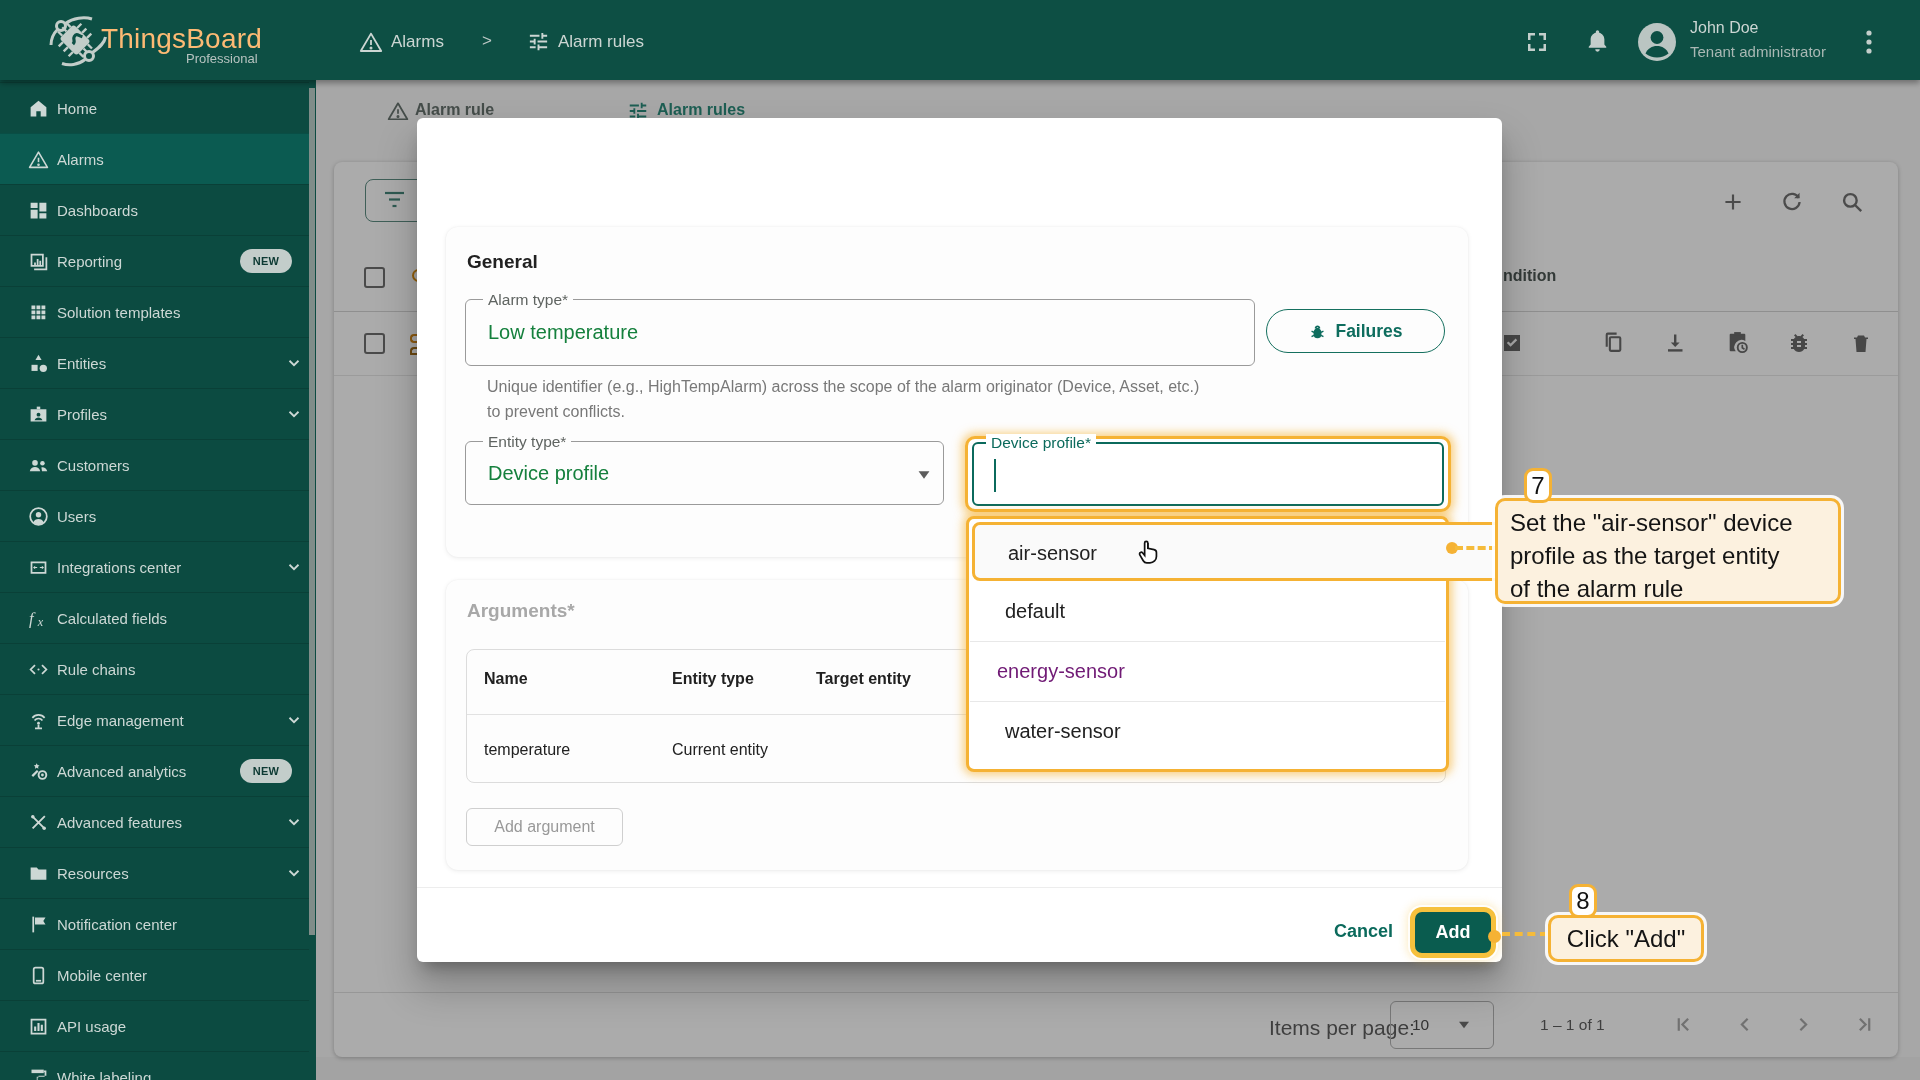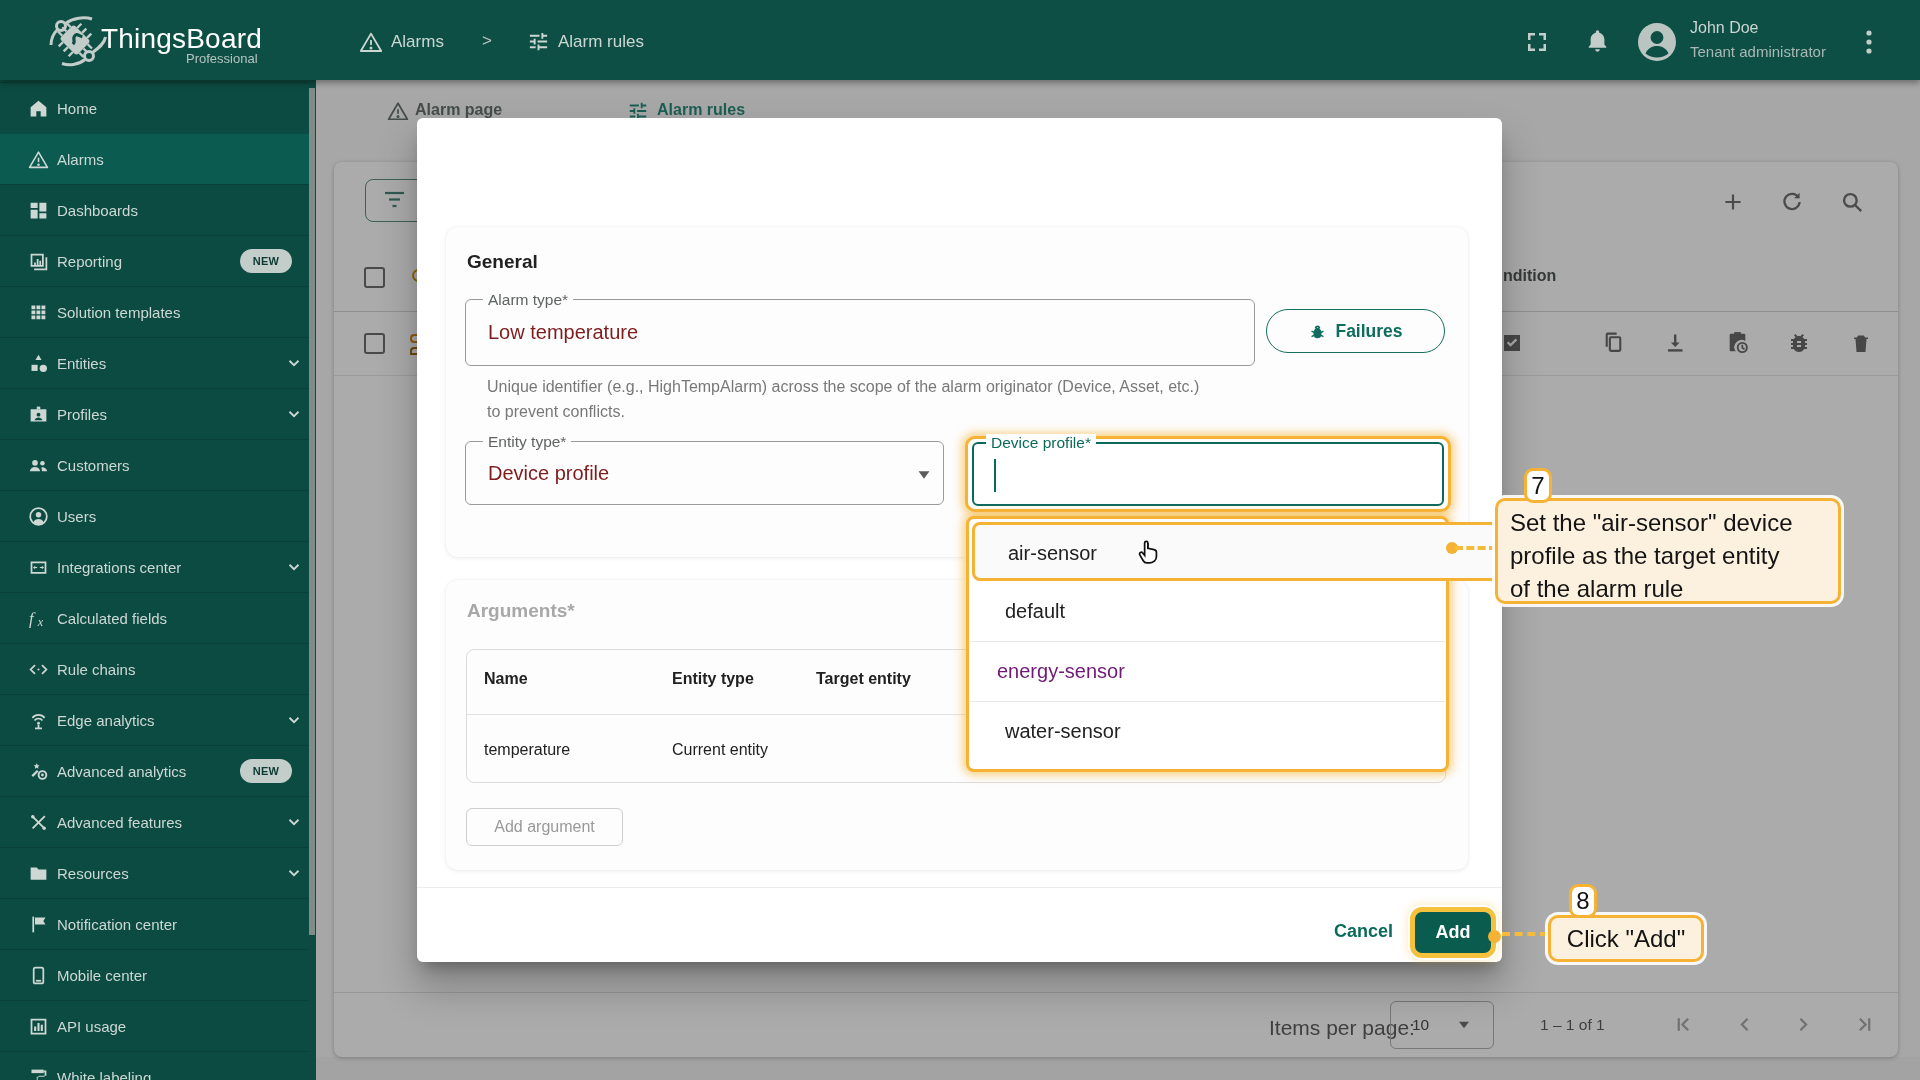--- a/index.html
+++ b/index.html
@@ -20,21 +20,21 @@
 
 #content{left:310px;top:80px;width:1610px;height:1000px;background:#a7a7a7;z-index:1}
 .card{position:absolute;left:24px;top:82px;width:1564px;height:895px;background:#ababab;border-radius:8px;box-shadow:0 1px 4px rgba(0,0,0,.25)}
 .sep{position:absolute;background:#959595;height:1px}
 
 #dlg{left:417px;top:118px;width:1085px;height:844px;background:#fff;border-radius:6px;z-index:40;box-shadow:0 11px 15px -7px rgba(0,0,0,.3),0 24px 38px 3px rgba(0,0,0,.22)}
 #dlghdr{position:absolute;left:0;top:0;width:1085px;height:79px;background:#01695c;border-radius:6px 6px 0 0;color:#fff}
 .dcard{position:absolute;left:29px;width:1022px;background:#fdfdfd;border-radius:12px;box-shadow:0 1px 5px rgba(0,0,0,.08),0 0 2px rgba(0,0,0,.05)}
 .fs{position:absolute;border:1px solid #9a9a9a;border-radius:6px}
 .fs .lbl{position:absolute;left:17px;top:-9px;background:#fdfdfd;padding:0 5px;font-size:15.5px;color:#5f6461;white-space:nowrap}
-.fs .val{position:absolute;left:22px;top:0;height:100%;display:flex;align-items:center;font-size:20px;color:#7f1d1d}
+.fs .val{position:absolute;left:22px;top:0;height:100%;display:flex;align-items:center;font-size:20px;color:#15803d}
 .hglow{box-shadow:0 0 10px 3px rgba(246,182,60,.65)}
 
 .ann{position:absolute;background:#fcf1df;border:3px solid #f5b234;border-radius:10px;box-shadow:0 0 0 3px rgba(255,255,255,.9);color:#141414;font-size:24px;z-index:60}
 .nbox{position:absolute;background:#fff;border:3px solid #f5b234;border-radius:9px;color:#111;font-size:24px;display:flex;align-items:center;justify-content:center;z-index:61}
 .dash{position:absolute;border-top:4.5px dashed #f5bb3a;z-index:59}
 .dot{position:absolute;width:12px;height:12px;border-radius:50%;background:#f5b234;z-index:59}
 </style></head>
 <body>
 <div id="page">
 
@@ -59,21 +59,21 @@
           </g>
       <path d="M30 22.5c-4 2-7 1.5-6 5.5.8 3.4 4.5 2 4.5 6.5" stroke="#0d4f44" stroke-width="3.2" fill="none"></path>
     </g>
     <circle cx="13" cy="16" r="4.5"></circle>
     <path d="M9.5 19.5 C5 24 3 29 3 35"></path>
     <path d="M17.5 13.5 C25 8 36 6.5 44 9"></path>
     <circle cx="41" cy="46" r="4.5"></circle>
     <path d="M44.5 42.5 C52 37 56.5 33 57.5 27"></path>
     <path d="M37 49.5 C30 55 21 56 14 53.5"></path>
   </svg>
-  <div class="abs" style="left:101px;top:23px;font-size:28px;color:#ffffff;letter-spacing:.2px">ThingsBoard</div>
+  <div class="abs" style="left:101px;top:23px;font-size:28px;color:#fdba74;letter-spacing:.2px">ThingsBoard</div>
   <div class="abs" style="left:186px;top:51px;font-size:13px;color:#b7c3c0">Professional</div>
 
   <svg class="abs" style="left:359px;top:30px" width="24" height="24" viewBox="0 0 24 24" fill="none" stroke="#ccd6d3" stroke-width="1.8">
         <path d="M12 3.6 1.8 21h20.4z" stroke-linejoin="round"></path>
         <line x1="12" y1="10" x2="12" y2="15"></line>
         <circle cx="12" cy="18" r=".6" fill="#ccd6d3"></circle>
       </svg>
   <div class="abs crumb" style="left:391px;top:32px">Alarms</div>
   <div class="abs" style="left:482px;top:31px;color:#bcc8c5;font-size:17px">&gt;</div>
   <svg class="abs" style="left:527px;top:30px" width="23" height="23" viewBox="0 0 24 24" fill="#ccd6d3">
@@ -198,21 +198,21 @@
           <circle cx="12" cy="12" r="1.2" fill="#cdd8d5" stroke="none"></circle>
         </svg>
         <span class="t">Rule chains</span>
       </div>
 <div class="mi" style="top:614px">
         <svg viewBox="0 0 24 24" fill="none" stroke="#cdd8d5" stroke-width="1.9">
           <path d="M5 9a9 9 0 0 1 14 0M7.5 12a5.6 5.6 0 0 1 9 0"></path>
           <circle cx="12" cy="15" r="1.6" fill="#cdd8d5" stroke="none"></circle>
           <path d="M12 16.5V21M8 21h8" stroke-width="2"></path>
         </svg>
-        <span class="t">Edge analytics</span>
+        <span class="t">Edge management</span>
         <svg class="chev" viewBox="0 0 24 24" fill="none" stroke="#cdd8d5" stroke-width="2.4">
           <path d="M6 9l6 6 6-6"></path>
         </svg>
       </div>
 <div class="mi" style="top:665px">
         <svg viewBox="0 0 24 24" fill="#cdd8d5">
           <path d="M10 2.5l.9 2.2 2.3.3-1.7 1.6.4 2.3L10 7.8 7.9 8.9l.4-2.3L6.6 5l2.3-.3z"></path>
           <path d="M10.2 10.2 4 16.4l1.8 1.8 6.2-6.2z"></path>
           <path d="M16.5 10.5a5.5 5.5 0 1 0 0 11 5.5 5.5 0 0 0 0-11zm0 2.2a3.3 3.3 0 1 1 0 6.6 3.3 3.3 0 0 1 0-6.6z" fill-rule="evenodd"></path>
           <circle cx="16.5" cy="16" r="1.6"></circle>
@@ -272,21 +272,21 @@
       <div class="abs" style="left:309px;top:8px;width:6px;height:847px;background:#7f8d89"></div>
 </div>
 
 <div class="abs" id="content">
 
   <svg class="abs" style="left:77px;top:20px" width="22" height="22" viewBox="0 0 24 24" fill="none" stroke="#454d4a" stroke-width="1.9">
         <path d="M12 3.6 1.8 21h20.4z" stroke-linejoin="round"></path>
         <line x1="12" y1="10" x2="12" y2="15"></line>
         <circle cx="12" cy="18" r=".7" fill="#454d4a"></circle>
       </svg>
-  <div class="abs" style="left:105px;top:21px;font-size:16px;font-weight:700;color:#454d4a">Alarm page</div>
+  <div class="abs" style="left:105px;top:21px;font-size:16px;font-weight:700;color:#454d4a">Alarm rule</div>
   <svg class="abs" style="left:317px;top:20px" width="22" height="22" viewBox="0 0 24 24" fill="#1d5e53">
         <path d="M3 17v2h6v-2H3zM3 5v2h10V5H3zm10 16v-2h8v-2h-8v-2h-2v6h2zM7 9v2H3v2h4v2h2V9H7zm14 4v-2H11v2h10zm-6-4h2V7h4V5h-4V3h-2v6z"></path>
       </svg>
   <div class="abs" style="left:347px;top:21px;font-size:16px;font-weight:700;color:#1d5e53">Alarm rules</div>
 
   <div class="abs" style="left:0;top:977px;width:1610px;height:23px;background:#a3a3a3"></div>
   <div class="card">
 
     <div class="abs" style="left:31px;top:17px;width:120px;height:43px;border:1.5px solid #3f5f58;border-radius:8px"></div>
     <svg class="abs" style="left:50px;top:29px" width="21" height="18" viewBox="0 0 21 18" stroke="#2e5a52" stroke-width="2.2">

